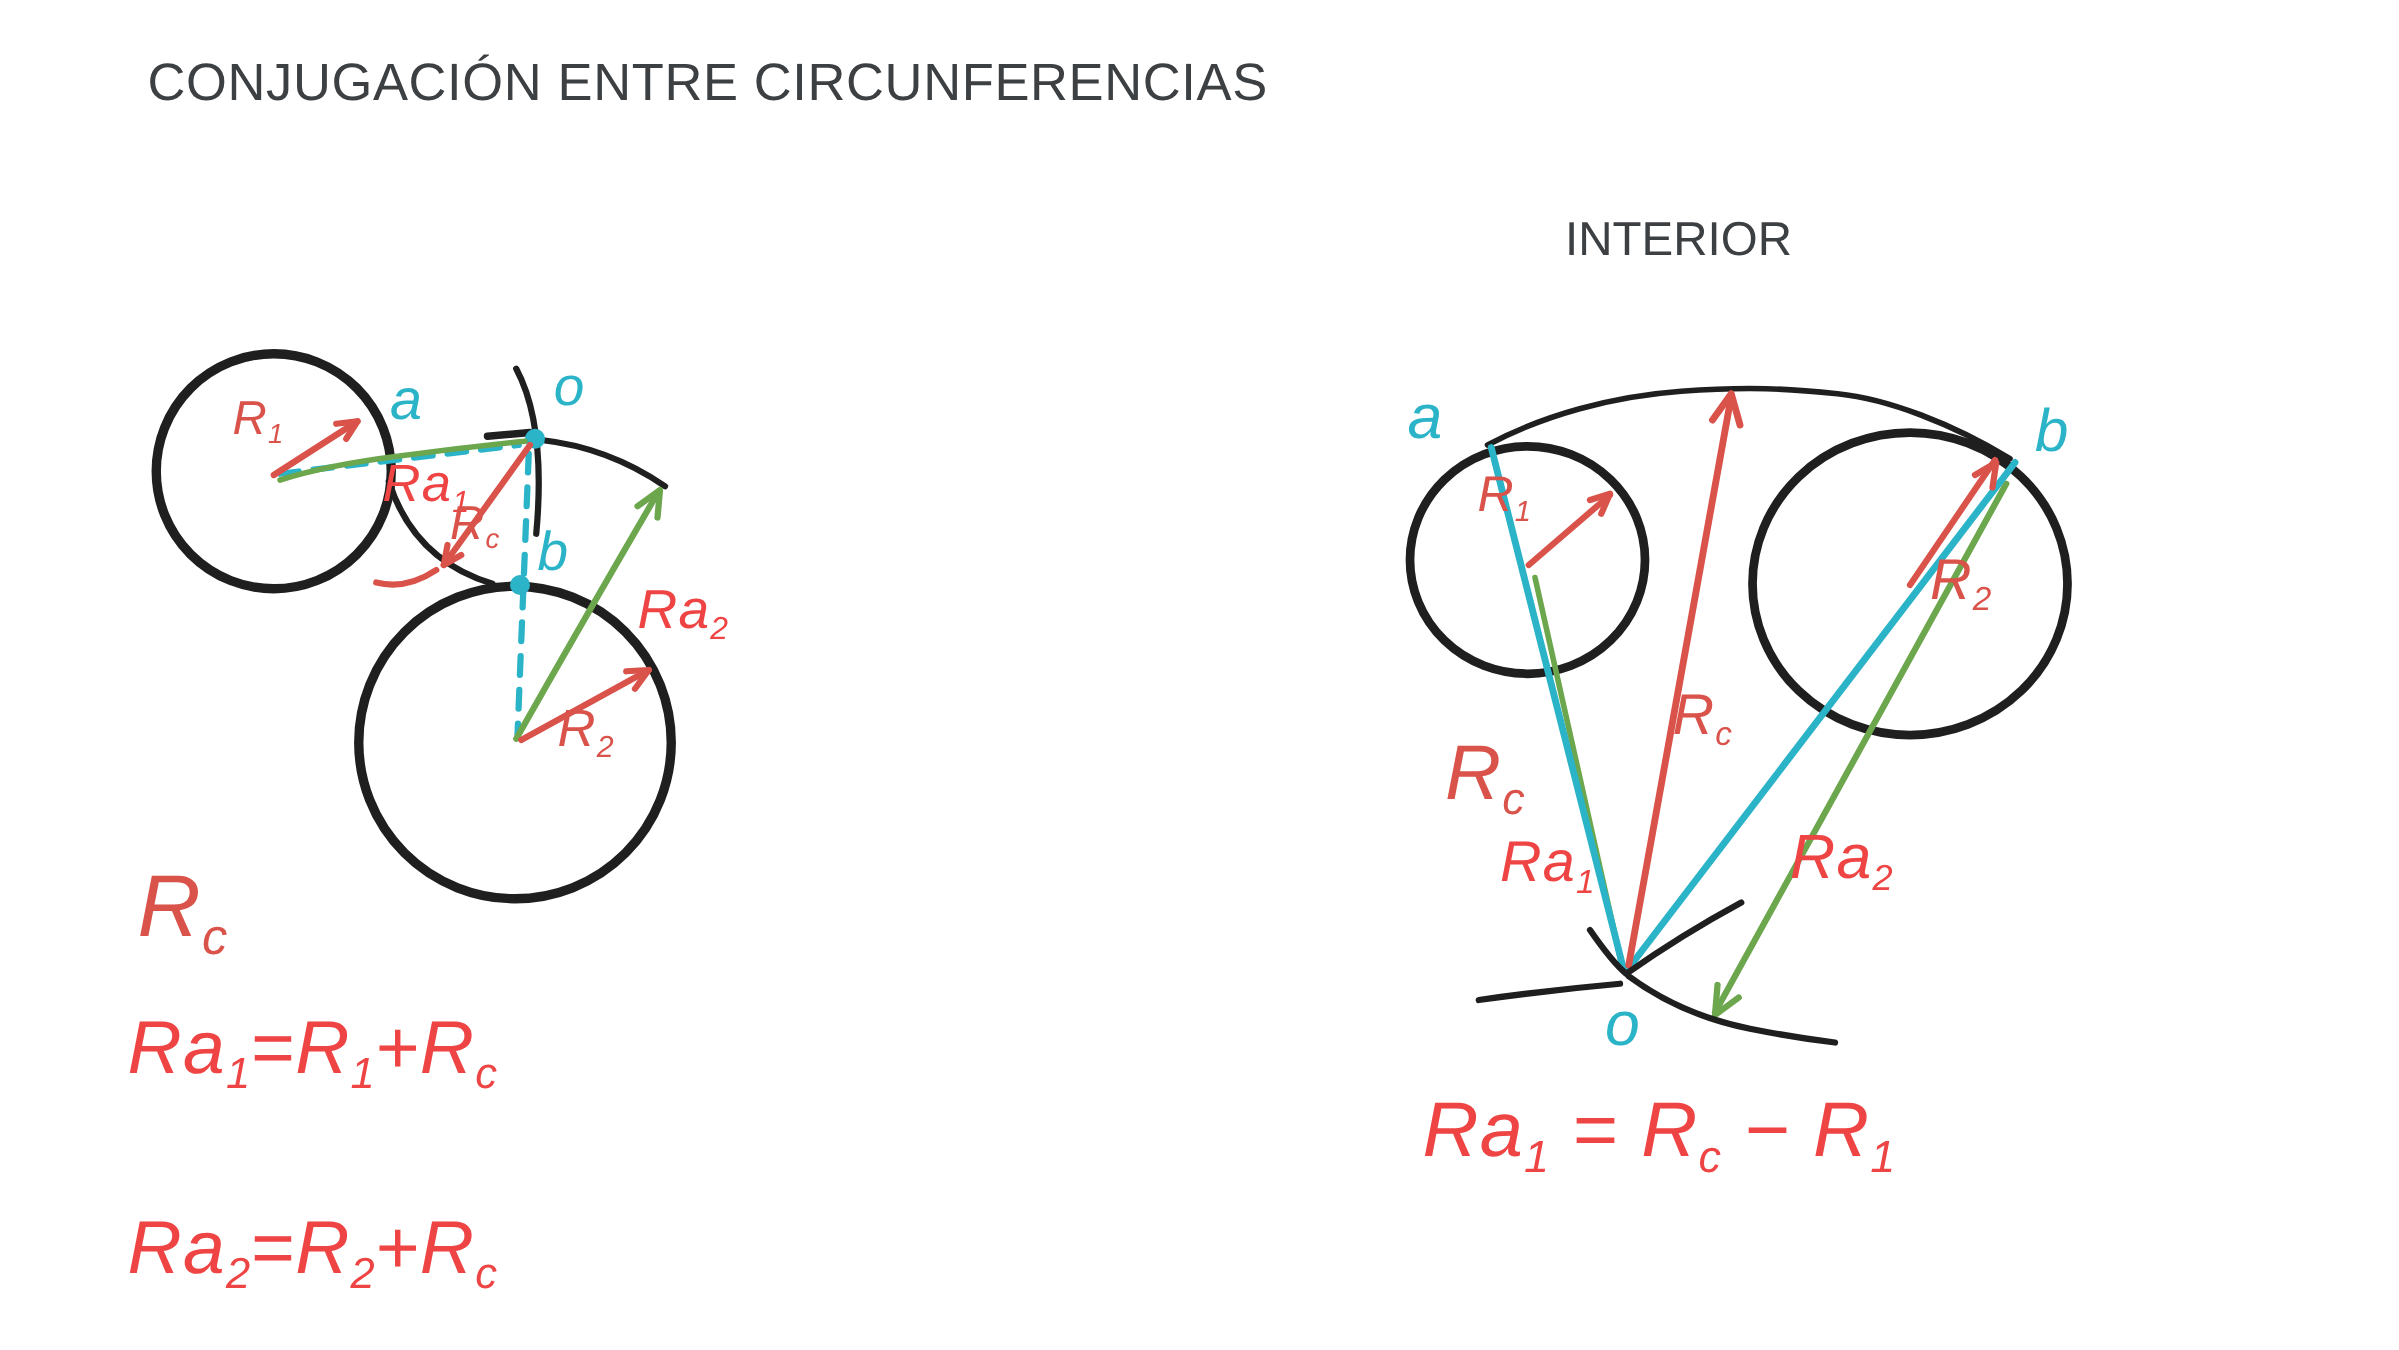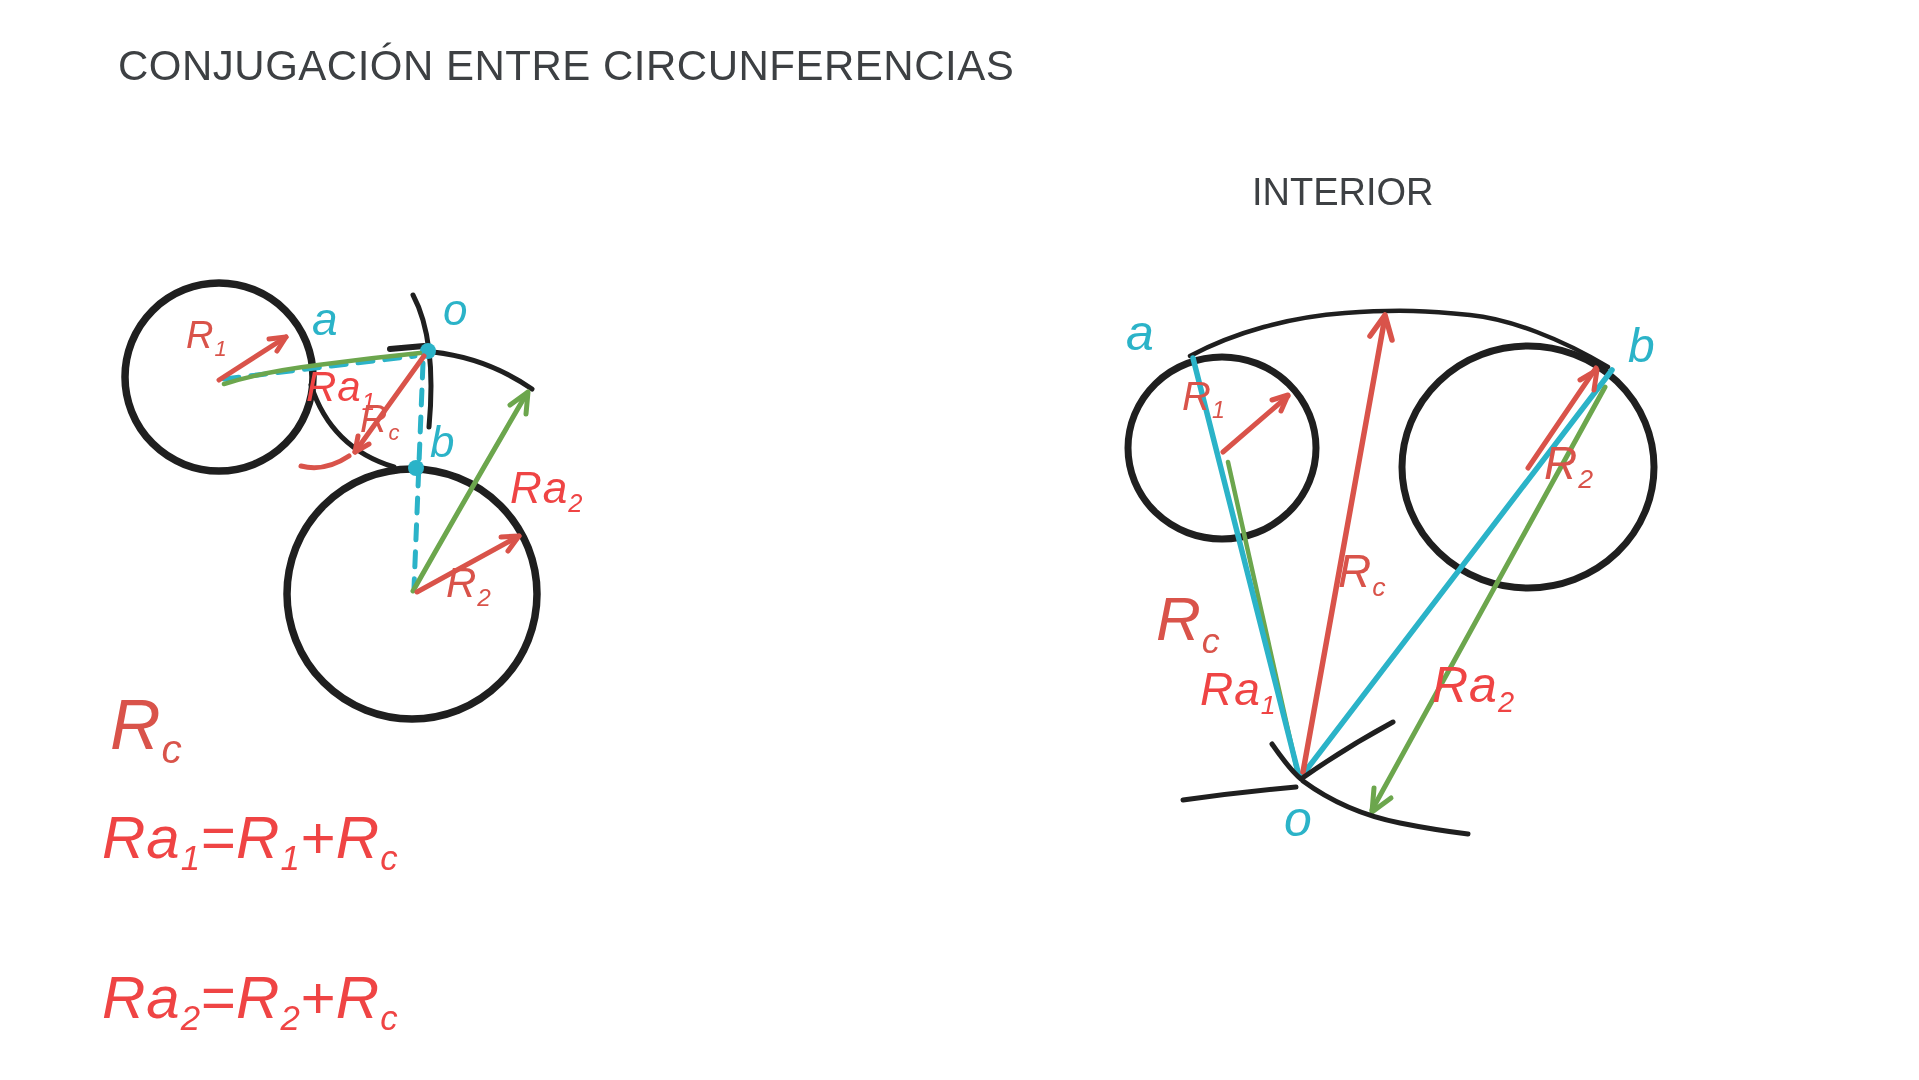--- a/index.html
+++ b/index.html
@@ -90,14 +90,15 @@
   <div class="hw c-cyan" style="left:1126px;top:308px;font-size:50px;"><span>a</span></div>
   <div class="hw c-cyan" style="left:1628px;top:322px;font-size:48px;"><span>b</span></div>
   <div class="hw c-cyan" style="left:1284px;top:794px;font-size:50px;"><span>o</span></div>
   <div class="hw c-red" style="left:1182px;top:376px;font-size:40px;"><span>R</span><sub>1</sub></div>
   <div class="hw c-red" style="left:1544px;top:440px;font-size:46px;"><span>R</span><sub>2</sub></div>
   <div class="hw c-red" style="left:1338px;top:548px;font-size:46px;"><span>R</span><sub>c</sub></div>
   <div class="hw c-red" style="left:1156px;top:588px;font-size:62px;"><span>R</span><sub>c</sub></div>
   <div class="hw c-green" style="left:1200px;top:666px;font-size:46px;"><span>Ra</span><sub>1</sub></div>
   <div class="hw c-green" style="left:1432px;top:660px;font-size:50px;"><span>Ra</span><sub>2</sub></div>
 
+  <div class="hw c-green" style="left:1138px;top:874px;font-size:62px;"><span>Ra</span><sub>1</sub><span> = R</span><sub>c</sub><span> − R</span><sub>1</sub></div>
 
 </div>
 
 </body></html>

